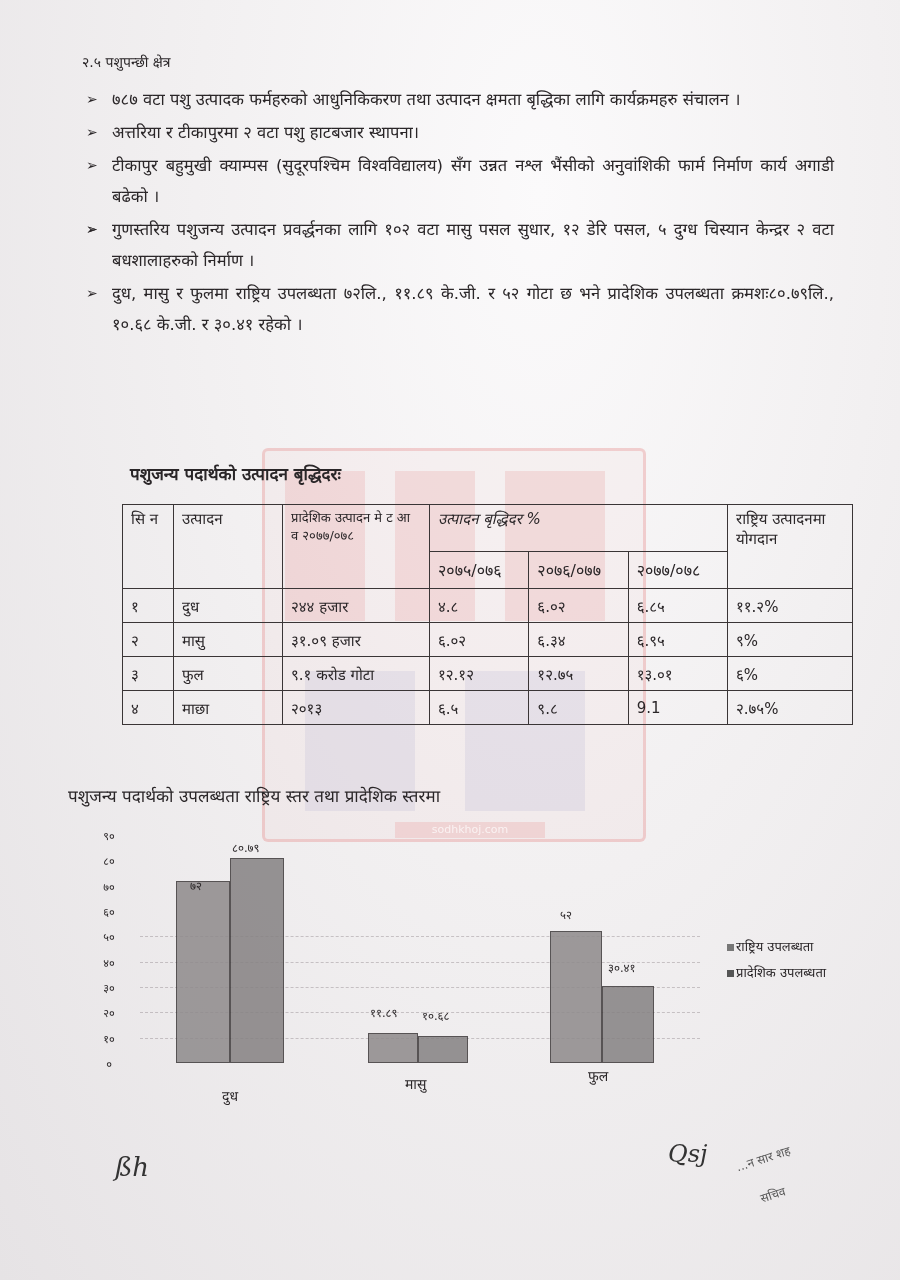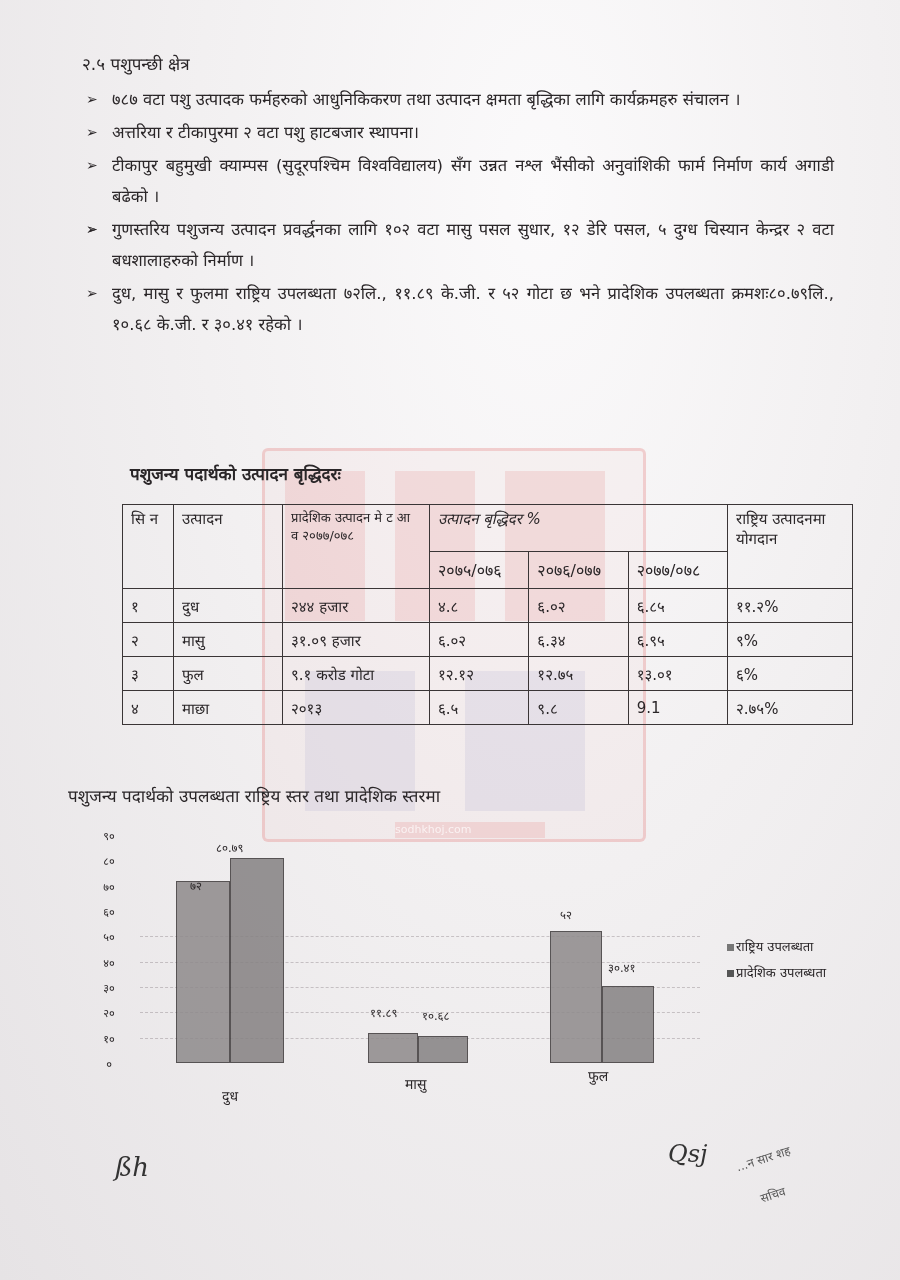--- a/index.html
+++ b/index.html
@@ -19,23 +19,23 @@
     position:absolute; left:262px; top:448px; width:378px; height:388px;
     border:3px solid rgba(230,140,140,0.35);
     border-radius:6px;
     background:rgba(240,190,190,0.10);
     pointer-events:none;
   }
   .wm-block { position:absolute; background:rgba(225,120,120,0.18); }
   .wm-site {
     position:absolute; left:395px; top:822px; width:150px; height:16px;
     background:rgba(235,170,170,0.35); color:rgba(255,255,255,0.7);
-    font-size:11px; text-align:left; line-height:16px;
+    font-size:11px; text-align:center; line-height:16px;
   }
-  .section-title { position:absolute; left:82px; top:52px; font-size:17px; }
+  .section-title { position:absolute; left:82px; top:52px; font-size:14px; }
   .bullets { position:absolute; left:82px; top:84px; width:752px; }
   .bullet { position:relative; padding-left:30px; font-size:16.5px; line-height:31px; margin-bottom:2px; text-align:justify; }
   .bullet .arrow { position:absolute; left:4px; top:0; font-size:14px; }
   .table-caption { position:absolute; left:130px; top:462px; font-size:17px; font-weight:bold; }
   table.prod {
     position:absolute; left:122px; top:504px; width:731px;
     border-collapse:collapse; font-size:15px;
   }
   table.prod td, table.prod th {
     border:1.5px solid #3a3536; padding:3px 8px; text-align:left; font-weight:normal; vertical-align:top;
@@ -154,21 +154,21 @@
         <div class="ytick" style="top: 1005.33px;">२०</div>
         <div class="grid" style="top: 1012.33px;"></div>
         <div class="ytick" style="top: 1030.67px;">१०</div>
         <div class="grid" style="top: 1037.67px;"></div>
         <div class="ytick" style="top: 1056px;">०</div>
       </div>
     <div id="bars">
         <div class="bar" style="left: 176px; width: 54px; top: 880.6px; height: 182.4px;"></div>
         <div class="val" style="left: 190px; top: 860.6px; margin-top: 17px;">७२</div>
         <div class="bar reg" style="left: 230px; width: 54px; top: 858.332px; height: 204.668px;"></div>
-        <div class="val" style="left: 216px; top: 840.332px;">८०.७९</div>
+        <div class="val" style="left: 232px; top: 840.332px;">८०.७९</div>
         <div class="bar" style="left: 368px; width: 50px; top: 1032.88px; height: 30.1213px;"></div>
         <div class="val" style="left: 370px; top: 1004.88px;">११.८९</div>
         <div class="bar reg" style="left: 418px; width: 50px; top: 1035.94px; height: 27.056px;"></div>
         <div class="val" style="left: 422px; top: 1007.94px;">१०.६८</div>
         <div class="bar" style="left: 550px; width: 52px; top: 931.267px; height: 131.733px;"></div>
         <div class="val" style="left: 560px; top: 907.267px;">५२</div>
         <div class="bar reg" style="left: 602px; width: 52px; top: 985.961px; height: 77.0387px;"></div>
         <div class="val" style="left: 608px; top: 959.961px;">३०.४१</div>
       </div>
     <div class="cat" style="left:222px;top:1086px;">दुध</div>

